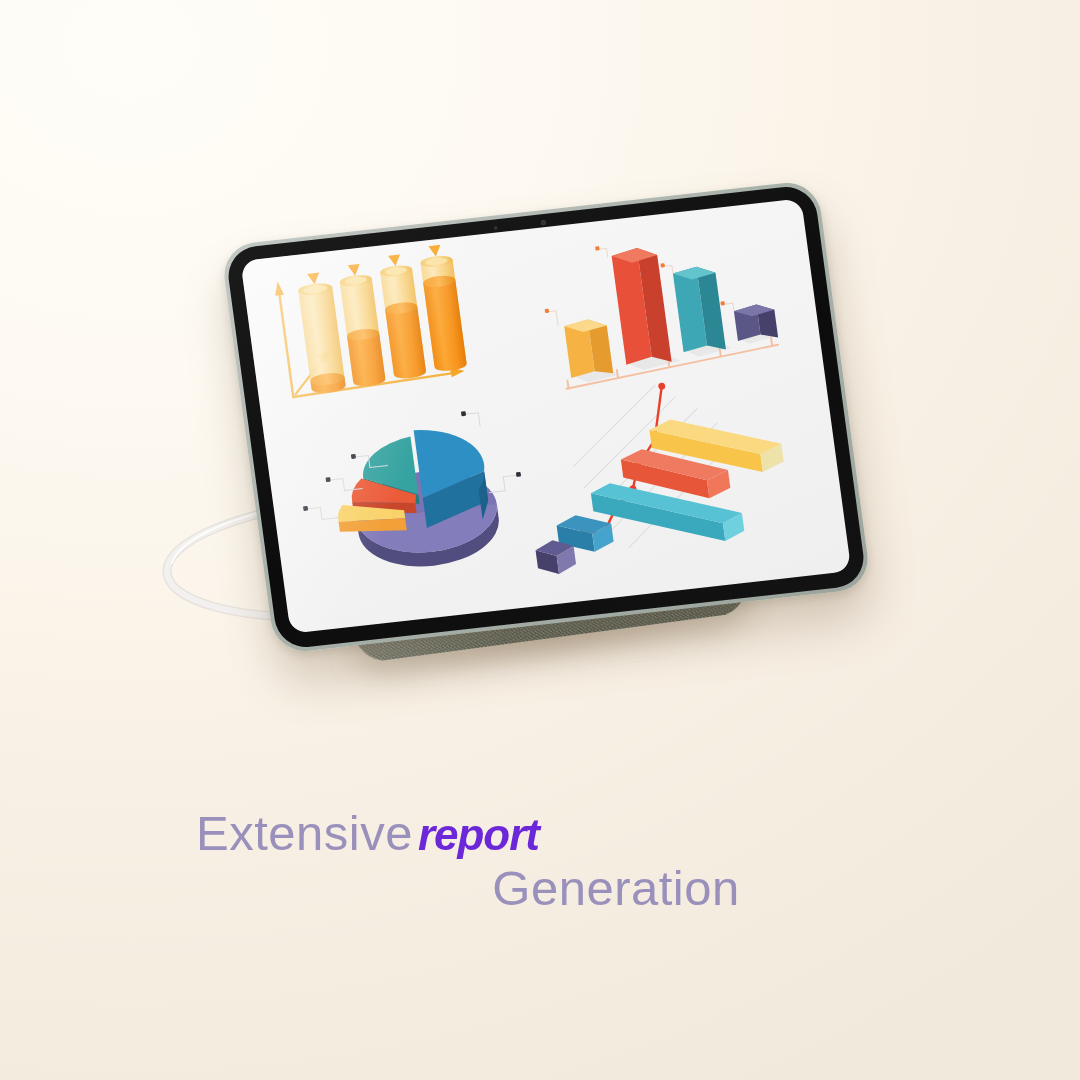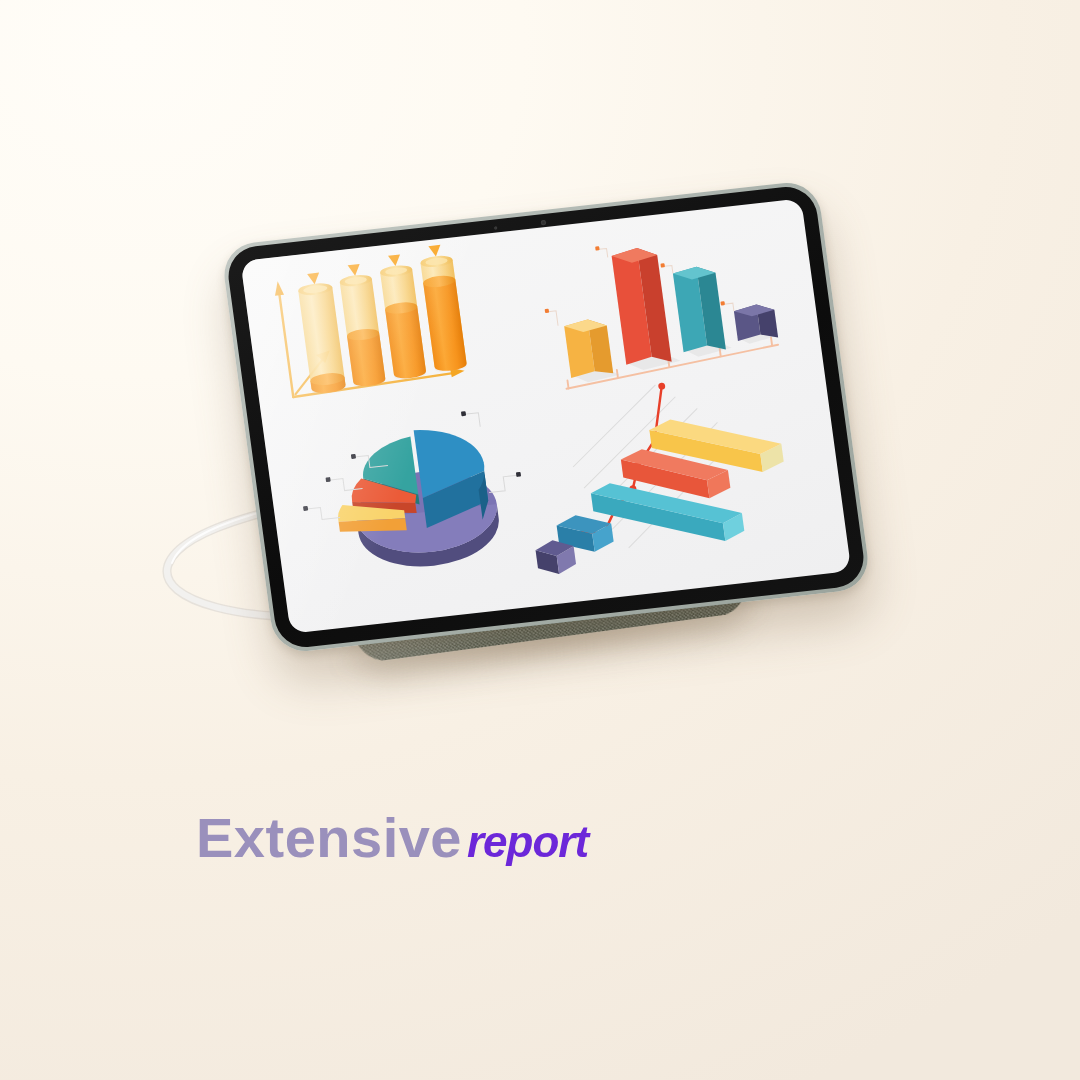--- a/index.html
+++ b/index.html
@@ -11,21 +11,21 @@
     position:relative;
   }
   .stage { position:absolute; inset:0; }
 
   
   .headline {
     position:absolute; left:196px; top:806px; width:840px;
     line-height:1.13; letter-spacing:0.5px;
   }
   .hl-line { display:block; white-space:nowrap; }
-  .hl-light { font-size:56px; font-weight:700; color:#9A90BC;text-align:center; }
+  .hl-light { font-size:49px; font-weight:400; color:#9A90BC;text-align:center; }
   .hl-accent { font-size:44px; font-weight:800; font-style:italic; color:#6C27D9; letter-spacing:-1px; }
 
   
   .device-wrap {
     position:absolute; left:150px; top:195px; width:760px; height:500px;
   }
 
   
   .stand {
     position:absolute; left:200px; top:365px; width:400px; height:78px;
@@ -360,15 +360,16 @@
         <div class="screen-gloss"></div>
       </div>
     </div>
   </div>
 
   <div class="headline">
     <span class="hl-line">
       <span class="hl-light">Extensive</span>
       <span class="hl-accent">report</span>
     </span>
+    <span class="hl-line hl-light">Generation</span>
   </div>
 
 </div>
 
 </body></html>

